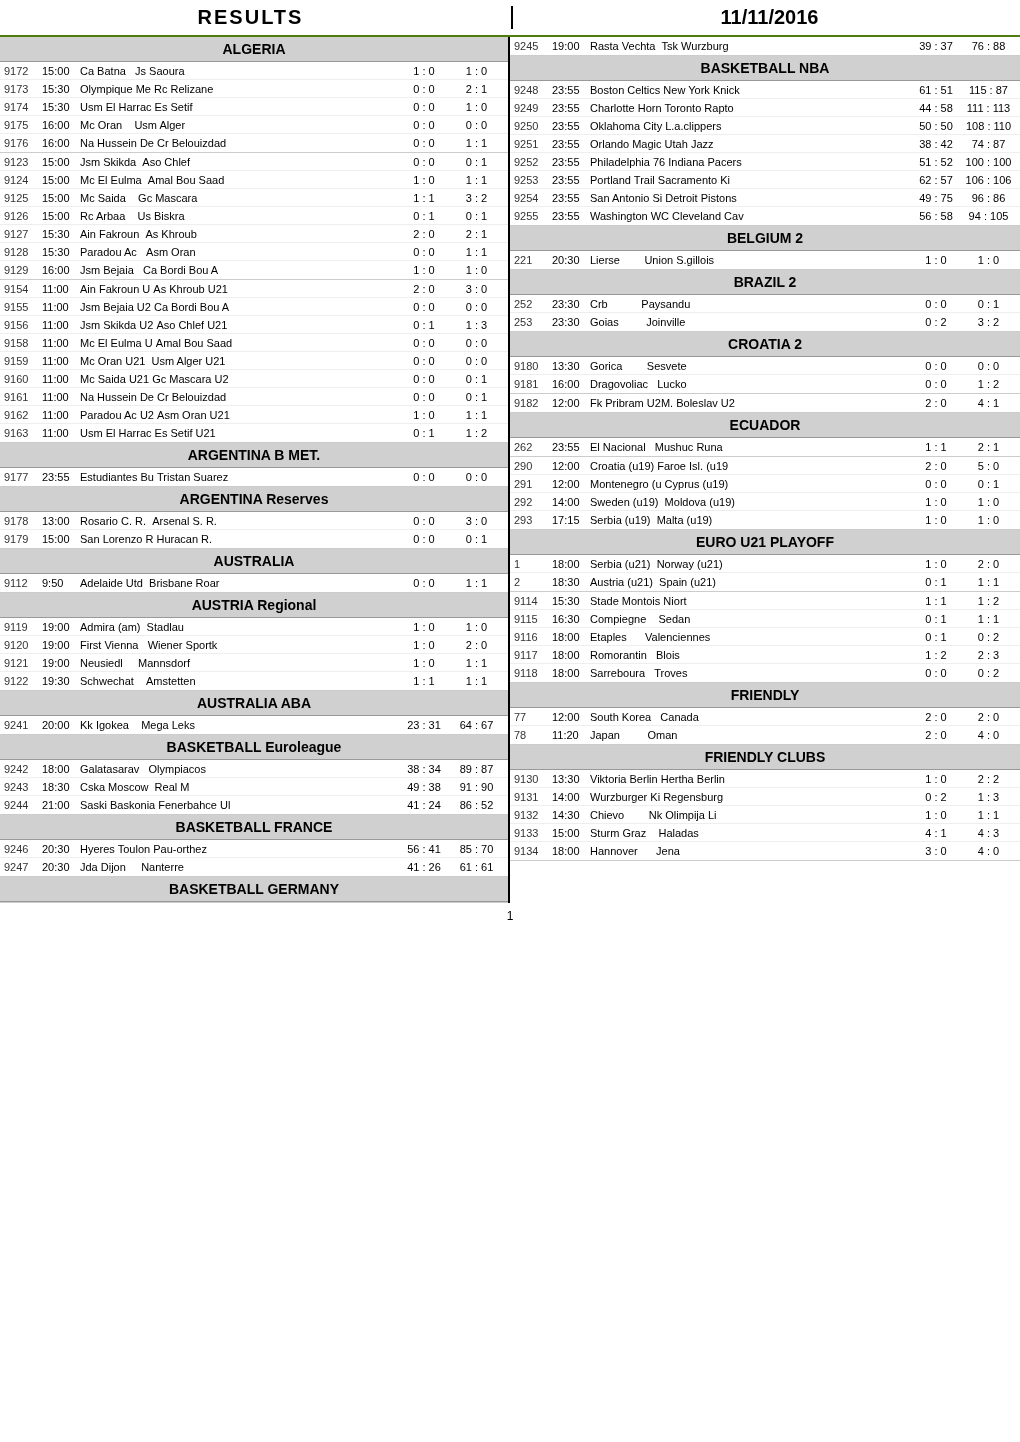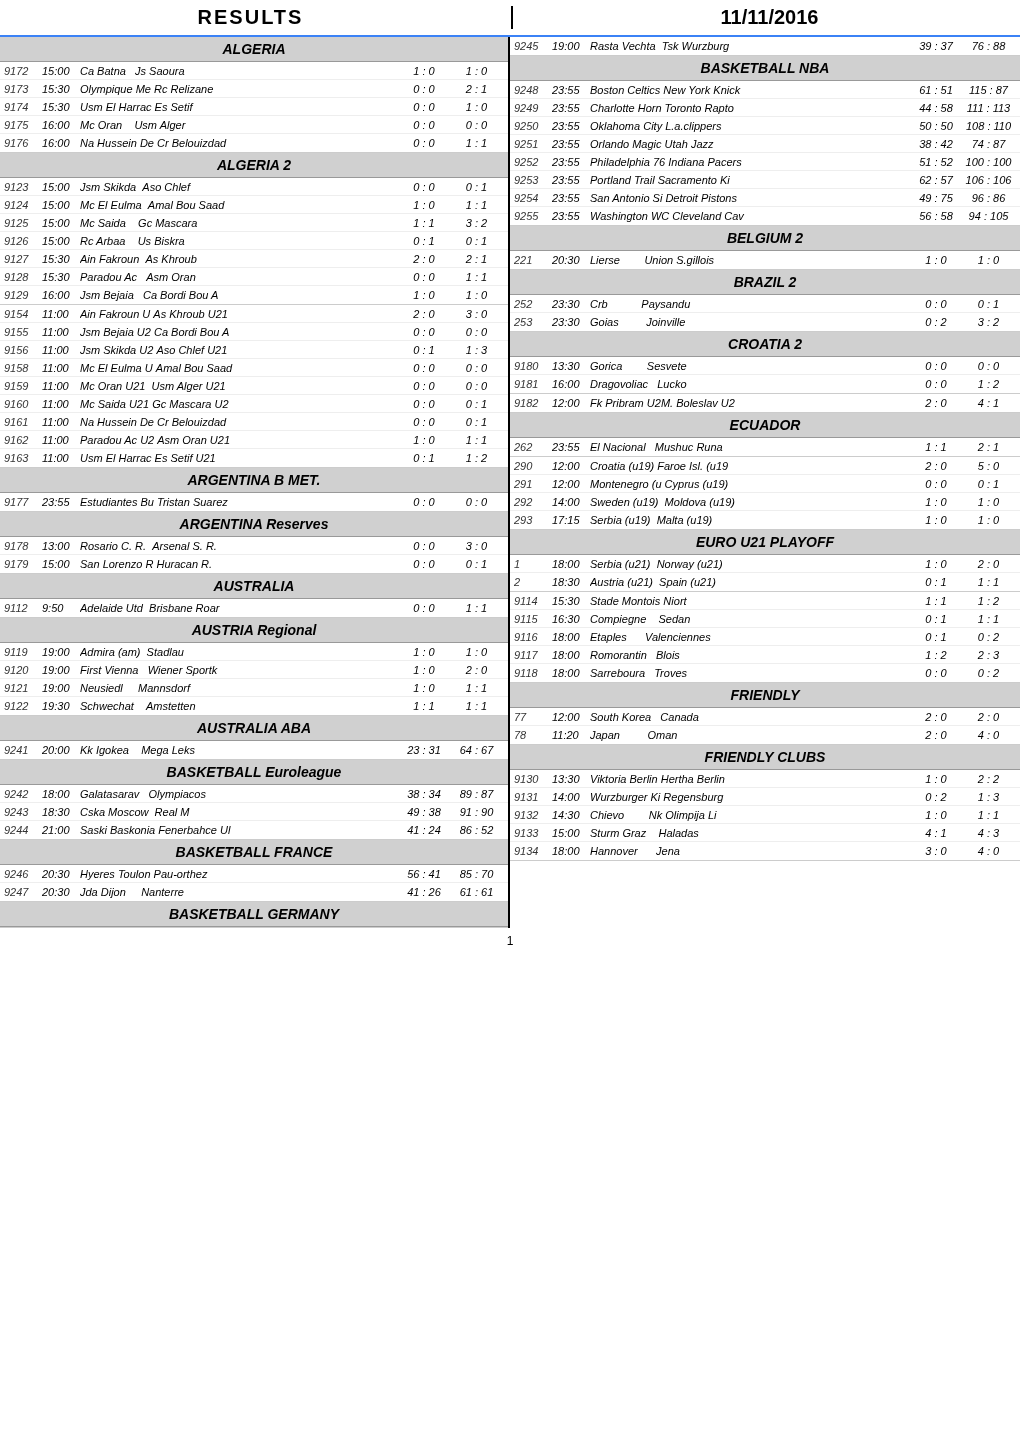--- a/index.html
+++ b/index.html
@@ -14,21 +14,21 @@
     .page {
       display: flex;
       flex-direction: column;
       width: 1020px;
     }
     
     .header {
       display: flex;
       justify-content: center;
       align-items: center;
-      border-bottom: 2px solid #3b82f6;
+      border-bottom: 2px solid #4d7c0f;
       padding: 6px 0;
       position: relative;
     }
     .header-title {
       font-size: 20px;
       font-weight: bold;
       letter-spacing: 2px;
       text-align: center;
       flex: 1;
       border-right: 2px solid #000;
@@ -49,21 +49,20 @@
     .col-left {
       width: 510px;
       border-right: 2px solid #000;
     }
     .col-right {
       width: 510px;
     }
     
     .section {
       border-bottom: 1px solid #ccc;
-      font-style: italic;
     }
     .section-header {
       background: #d0d0d0;
       text-align: center;
       font-weight: bold;
       font-size: 14px;
       padding: 4px 0;
       border-bottom: 1px solid #999;
     }
     .match-row {
@@ -158,21 +157,20 @@
         <div class="match-row">
           <span class="match-id">9176</span>
           <span class="match-time">16:00</span>
           <span class="match-teams">Na Hussein De&nbsp;Cr Belouizdad</span>
           <span class="match-ht">0 : 0</span>
           <span class="match-ft">1 : 1</span>
         </div>
       </div>
 
       <div class="section">
-        <div class="section-header">ALGERIA 2</div>
         <div class="match-row">
           <span class="match-id">9123</span>
           <span class="match-time">15:00</span>
           <span class="match-teams">Jsm Skikda&nbsp;&nbsp;Aso Chlef</span>
           <span class="match-ht">0 : 0</span>
           <span class="match-ft">0 : 1</span>
         </div>
         <div class="match-row">
           <span class="match-id">9124</span>
           <span class="match-time">15:00</span>

